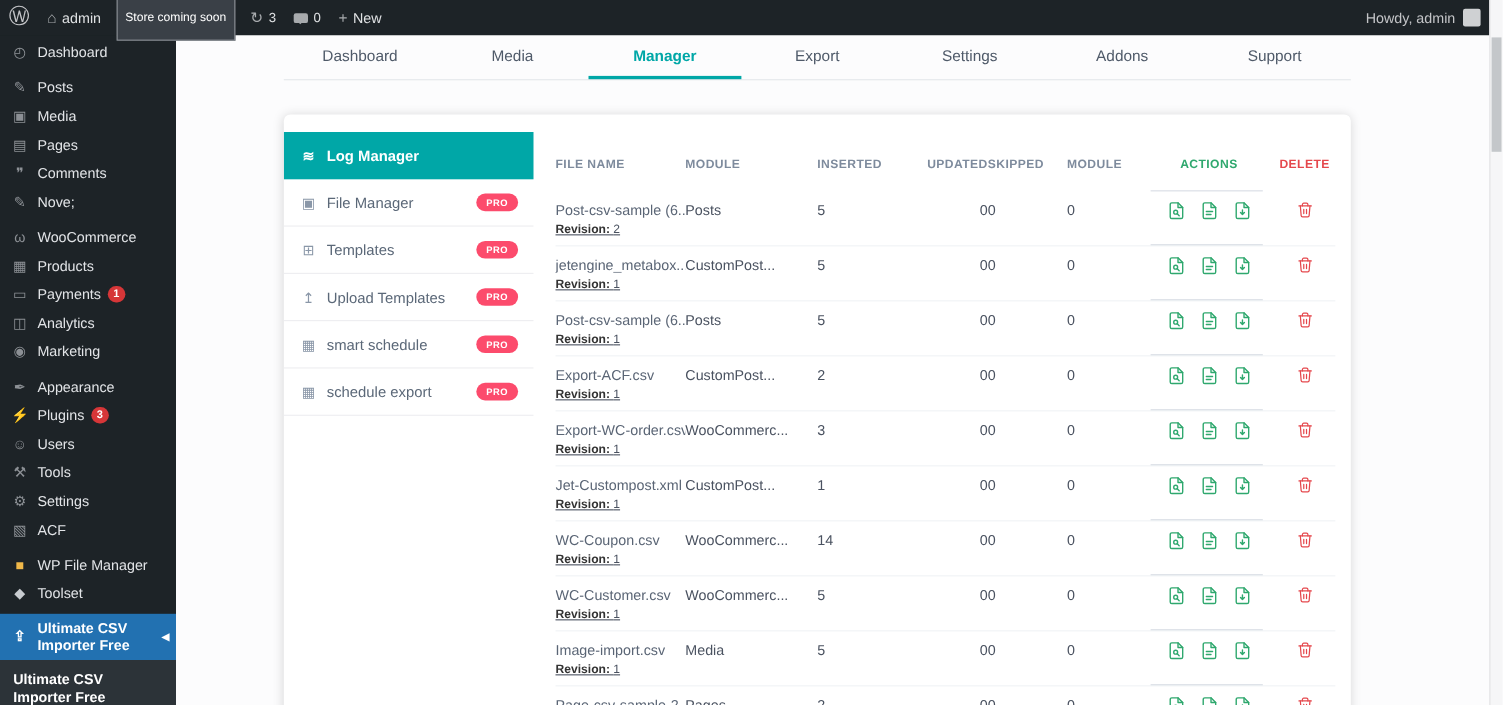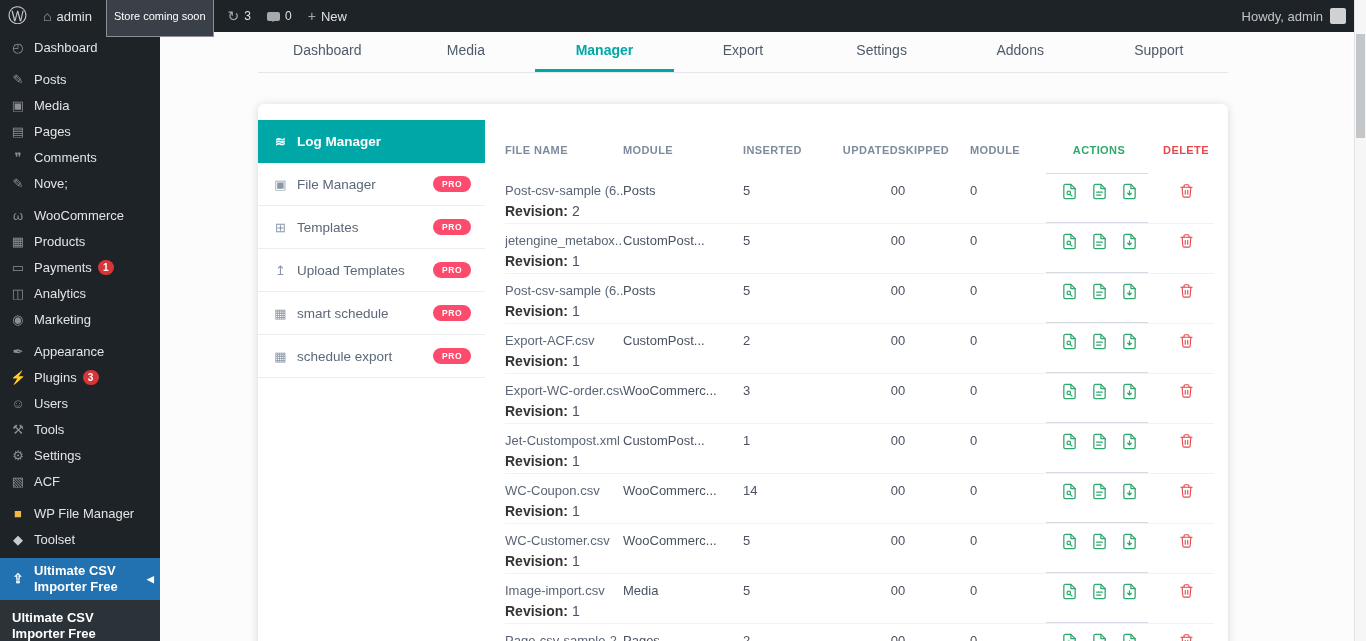--- a/index.html
+++ b/index.html
@@ -68,21 +68,21 @@
 
   
   .table-wrap { flex:1; padding:40px 14px 0 20px; }
   .thead { display:flex; height:30px; }
   .th { font-size:11px; font-weight:bold; color:#7e8b9d; letter-spacing:.4px; }
   .trow { display:flex; border-bottom:1px solid #f0f2f6; height:50px; padding-top:9px; }
   .c-file { width:118px; } .c-mod { width:120px; } .c-ins { width:78px; }
   .c-upd { width:77px;text-align:right; } .c-skip { width:72px; } .c-fail { width:70px; }
   .c-act { width:118px; text-align:center; } .c-del { width:56px; text-align:center; }
   .fname { font-size:13px; color:#5a6575; margin-bottom:5px; white-space:nowrap; overflow:hidden; }
-  .frev { font-size:14px; color:#4a5260; }
+  .frev { font-size:11px; color:#4a5260;text-decoration:underline; }
   .rev-label { font-weight:bold; color:#333; }
   .num { font-size:13px; color:#4a5260; }
   div.c-act { display:flex; justify-content:center; gap:13px; align-items:flex-start;
     color:var(--action-icon,#2fa86e); position:relative; }
   div.c-act::after { content:""; position:absolute; left:6px; right:10px; bottom:0;
     border-bottom:1px solid #d7dce4; }
   div.c-del { color:var(--delete-icon,#e5484d); }
   .act-btn,.del-btn { cursor:pointer; line-height:0; display:inline-block; }
   .act-svg,.del-svg { fill:none; stroke:currentColor; stroke-width:1.8;
     stroke-linecap:round; stroke-linejoin:round; }

